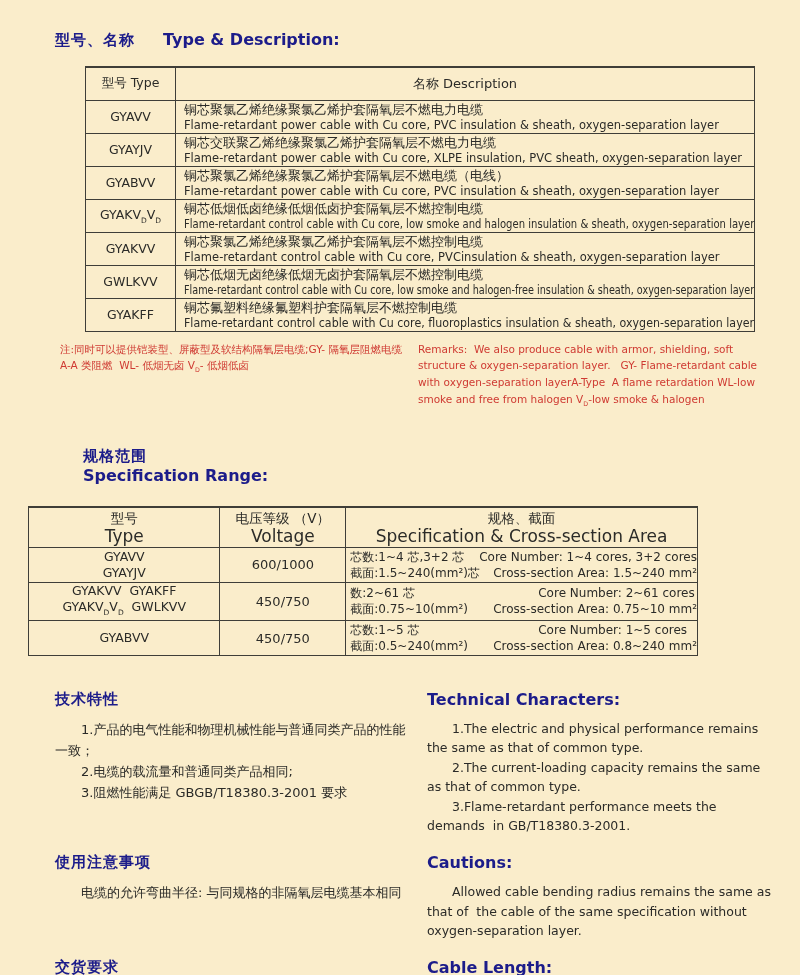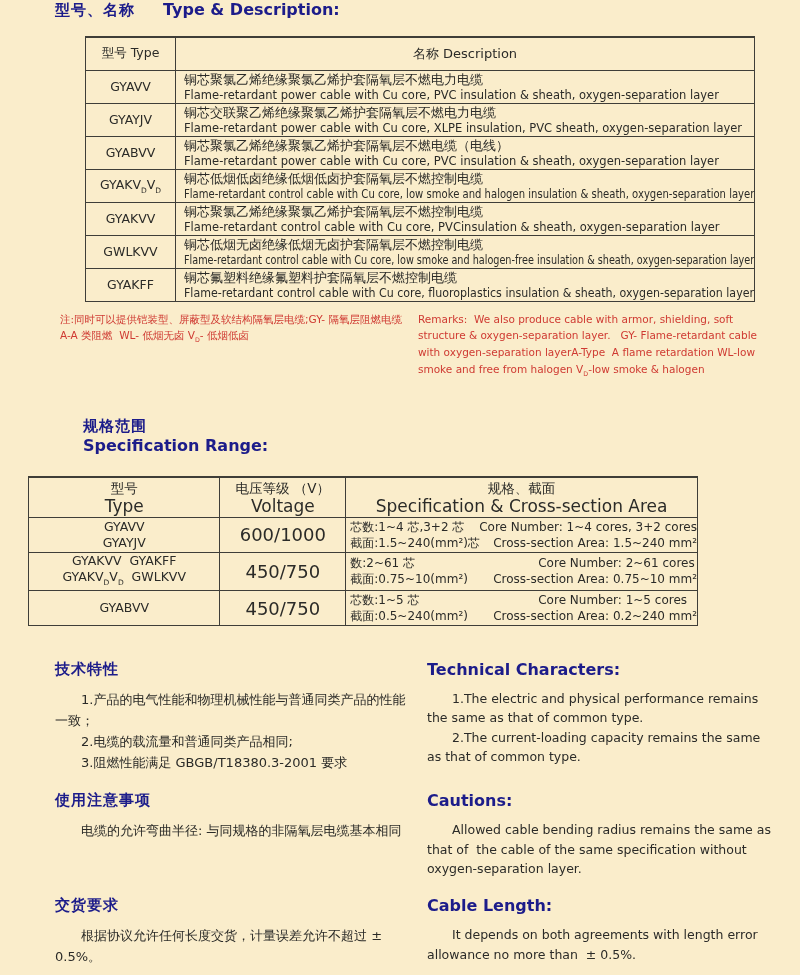--- a/index.html
+++ b/index.html
@@ -18,21 +18,21 @@
     color:var(--text-color);
     overflow:hidden;
   }
   sub{font-size:0.6em;}
   .page{position:relative;width:800px;height:975px;}
 
   
   .sec-head{display:flex;align-items:baseline;margin-left:55px;}
   .sec-head .cn{font-size:15px;font-weight:bold;color:var(--heading-color);letter-spacing:1px;}
   .sec-head .en{font-size:16px;font-weight:bold;color:var(--heading-color);margin-left:28px;}
-  #head1{}
+  #head1{padding-top:30px;}
   #head2{margin-top:38px;flex-direction:column;}
 
   
   table{border-collapse:collapse;margin-left:85px;width:670px;table-layout:fixed;}
   td,th{border:1px solid var(--border-color);vertical-align:middle;font-weight:normal;}
   table{border-top:2px solid var(--border-color);}
   #table1{margin-top:16px;}
   #table1 th{height:32px;font-size:13px;text-align:center;}
   #table1 .tcell{width:90px;text-align:center;font-size:12.5px;height:33px;}
   #table1 .dcell{width:580px;padding:1px 0 1px 8px;}
@@ -49,21 +49,21 @@
   
   #table2{margin-top:21px;margin-left:28px;}
   #table2 .hcell{height:40px;text-align:center;}
   #table2 .hcn{display:block;font-size:13.5px;line-height:19px;}
   #table2 .hen{display:block;font-size:17px;line-height:17px;}
   #table2 .c1{width:172px;}
   #table2 .c2{width:113px;}
   #table2 .c3{width:316px;}
   #table2 .tcell2{text-align:center;font-size:12.5px;height:34px;}
   .types-line{white-space:pre;line-height:16px;}
-  #table2 .vcell{text-align:center;font-size:18px;}
+  #table2 .vcell{text-align:center;font-size:13px;}
   #table2 .scell{padding:1px 0 1px 4px;}
   .specline{display:flex;font-size:12px;line-height:16px;}
   .specline .scn{width:188px;white-space:nowrap;}
   .specline .sen{flex:1;white-space:nowrap;}
 
   
   .bottom{display:grid;grid-template-columns:352px 346px;column-gap:20px;row-gap:18px;margin:34px 0 0 55px;}
   .blk-title-cn{font-size:15px;font-weight:bold;color:var(--heading-color);letter-spacing:1px;margin-bottom:10px;}
   .blk-title-en{font-size:16px;font-weight:bold;color:var(--heading-color);margin-bottom:10px;}
   .para-cn{font-size:13px;line-height:1.62;text-indent:2em;white-space:pre-wrap;}
@@ -202,39 +202,40 @@
         <div class="types-line">GYABVV</div>
       </td>
       <td class="vcell">450/750</td>
       <td class="scell">
         <div class="specline">
           <span class="scn fitw">芯数:1~5 芯</span>
           <span class="sen fitw">Core Number: 1~5 cores</span>
         </div>
         <div class="specline">
           <span class="scn fitw">截面:0.5~240(mm²)</span>
-          <span class="sen fitw">Cross-section Area: 0.2~240 mm²</span>
+          <span class="sen fitw">Cross-section Area: 0.8~240 mm²</span>
         </div>
       </td>
     </tr>
   </tbody>
     </table>
 
   <div class="bottom">
 
     <div>
       <div class="blk-title-cn">技术特性</div>
       <div class="para-cn">1.产品的电气性能和物理机械性能与普通同类产品的性能一致；</div>
       <div class="para-cn">2.电缆的载流量和普通同类产品相同;</div>
       <div class="para-cn">3.阻燃性能满足 GBGB/T18380.3-2001 要求</div>
     </div>
     <div>
       <div class="blk-title-en">Technical Characters:</div>
       <div class="para-en">1.The electric and physical performance remains the same as that of common type.</div>
       <div class="para-en">2.The current-loading capacity remains the same as that of common type.</div>
+      <div class="para-en">3.Flame-retardant performance meets the demands  in GB/T18380.3-2001.</div>
     </div>
 
     <div>
       <div class="blk-title-cn">使用注意事项</div>
       <div class="para-cn">电缆的允许弯曲半径: 与同规格的非隔氧层电缆基本相同</div>
     </div>
     <div>
       <div class="blk-title-en">Cautions:</div>
       <div class="para-en">Allowed cable bending radius remains the same as that of  the cable of the same specification without oxygen-separation layer.</div>
     </div>

